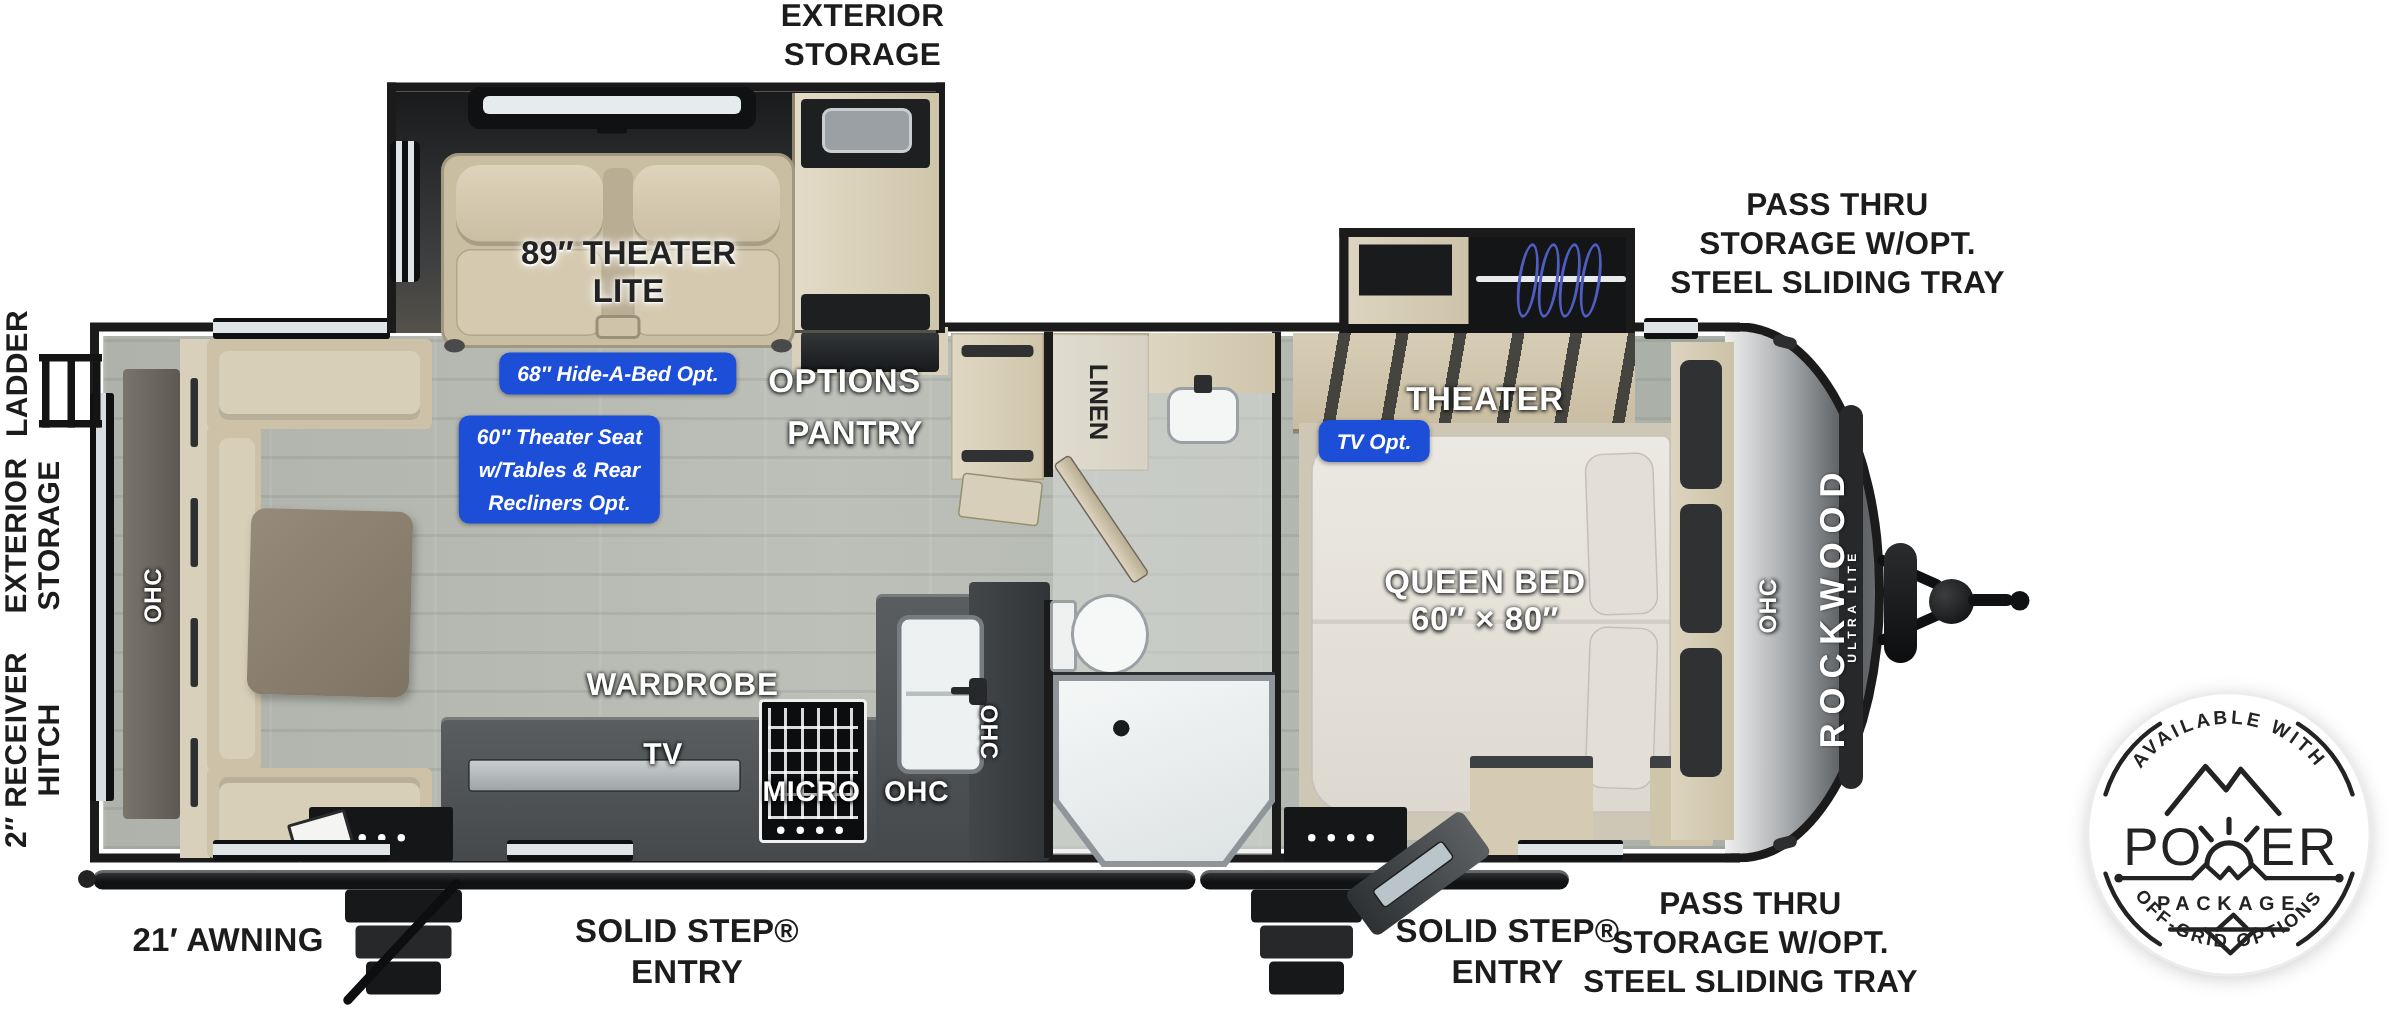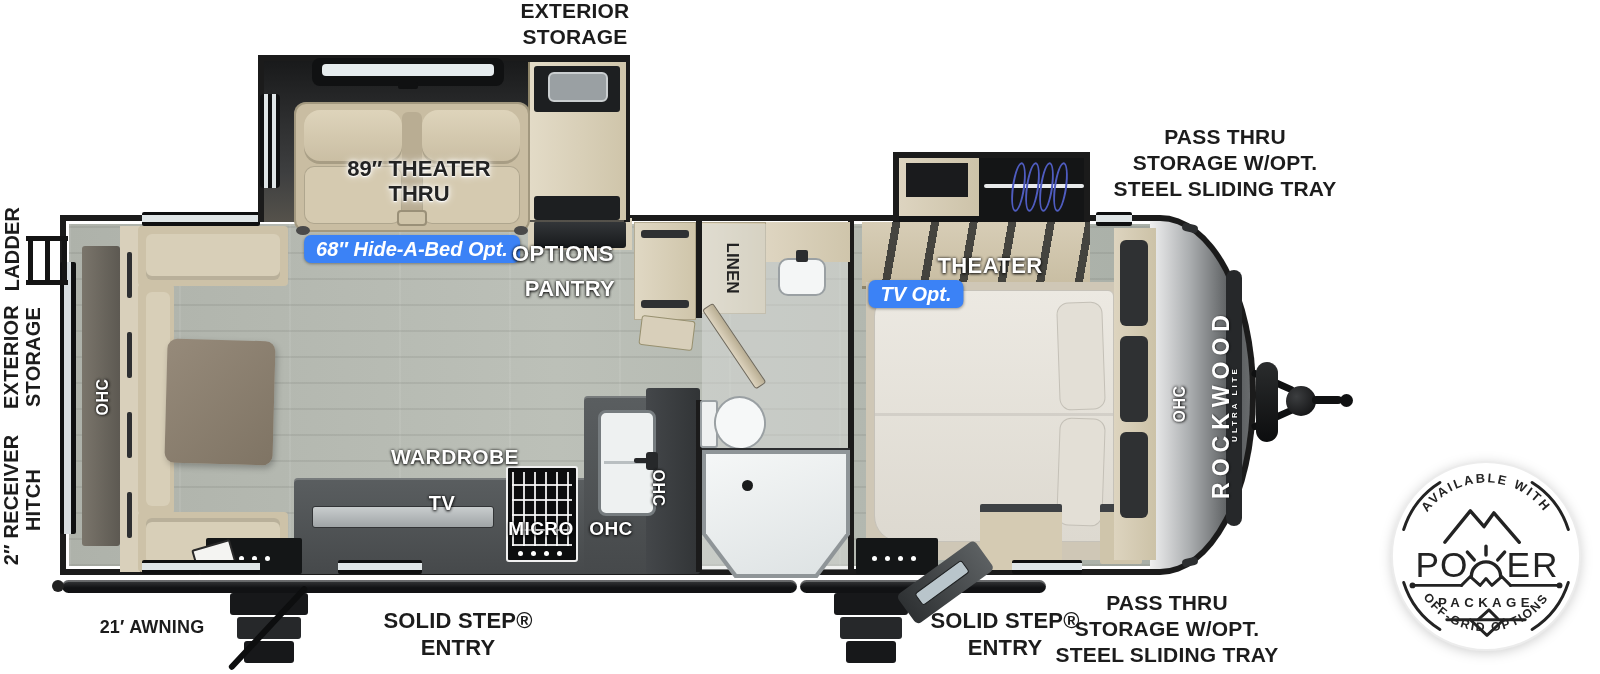--- a/index.html
+++ b/index.html
@@ -4,21 +4,21 @@
 <style>
   html,body{margin:0;padding:0;background:#fff}
   .st{position:relative;width:1600px;height:674px;background:#fff;font-family:"Liberation Sans",sans-serif;overflow:hidden}
   .a{position:absolute}
   .wood{background:repeating-linear-gradient(0deg,rgba(70,72,66,.10) 0 2px,transparent 2px 26px),repeating-linear-gradient(90deg,rgba(255,255,255,.07) 0 2px,transparent 2px 110px),linear-gradient(90deg,#aeb2aa,#bcc0b8 45%,#aab0a8);background-color:#b4b8b0}
   .xl{position:absolute;transform:translate(-50%,-50%);font-weight:bold;font-size:21px;line-height:26px;color:#1c1c1c;text-align:center;white-space:nowrap;letter-spacing:.2px}
   .wl{position:absolute;transform:translate(-50%,-50%);font-weight:bold;font-size:21px;color:#fff;text-align:center;white-space:nowrap;letter-spacing:.4px;text-shadow:0 1px 3px rgba(0,0,0,.9),0 0 3px rgba(0,0,0,.75);line-height:24px}
   .dkl{position:absolute;transform:translate(-50%,-50%);font-weight:bold;color:#232323;text-align:center;white-space:nowrap;text-shadow:0 0 4px #fff,0 0 8px #fff,0 1px 1px #fff;line-height:25px}
   .vneg{transform:translate(-50%,-50%) rotate(-90deg)}
   .vpos{transform:translate(-50%,-50%) rotate(90deg)}
-  .ob{position:absolute;transform:translate(-50%,-50%);background:#3b82f6;color:#fff;font-weight:bold;font-style:italic;font-size:20px;line-height:22px;text-align:center;border-radius:7px;padding:3px 12px;white-space:nowrap;box-shadow:0 1px 3px rgba(0,0,0,.35)}
+  .ob{position:absolute;transform:translate(-50%,-50%);background:#1d4ed8;color:#fff;font-weight:bold;font-style:italic;font-size:14px;line-height:22px;text-align:center;border-radius:7px;padding:3px 12px;white-space:nowrap;box-shadow:0 1px 3px rgba(0,0,0,.35)}
   .wall{background:#1b1b1b}
   .winh{position:absolute;height:14px;background:linear-gradient(180deg,#0f1011 0 3px,#dfe5e7 3px 10px,#0f1011 10px 14px);border-radius:2px}
   .dots{position:absolute;width:5px;height:5px;border-radius:50%;background:#fff;box-shadow:13px 0 0 #fff,26px 0 0 #fff,39px 0 0 #fff}
   .tread{position:absolute;border-radius:3px}
   svg text{font-family:"Liberation Sans",sans-serif}
 </style>
 </head>
 <body>
 
 <div class="st">
@@ -225,40 +225,49 @@
   </div>
   <div class="xl vneg" style="left:12px;top:249px;font-size:20px">LADDER</div>
   <div class="xl vneg" style="left:22px;top:357px;font-size:20px;line-height:22px">
     <div>EXTERIOR</div>
     <div>STORAGE</div>
   </div>
   <div class="xl vneg" style="left:22px;top:500px;font-size:20px;line-height:22px">
     <div>2″ RECEIVER</div>
     <div>HITCH</div>
   </div>
-  <div class="xl" style="left:152px;top:627px;font-size:18px">21′ AWNING</div>
+  <div class="xl" style="left:152px;top:627px;font-size:22px">21′ AWNING</div>
   <div class="xl" style="left:458px;top:634px;font-size:22px;line-height:27px">
     <div>SOLID STEP®</div>
     <div>ENTRY</div>
   </div>
   <div class="xl" style="left:1005px;top:634px;font-size:22px;line-height:27px">
     <div>SOLID STEP®</div>
     <div>ENTRY</div>
   </div>
 
   <div class="dkl" style="left:419px;top:181px;font-size:22px">
     <div>89″ THEATER</div>
-    <div>THRU</div>
+    <div>LITE</div>
   </div>
   <div class="ob" style="left:412px;top:249px">68″ Hide-A-Bed Opt.</div>
+  <div class="ob" style="left:373px;top:313px">
+    <div>60″ Theater Seat</div>
+    <div>w/Tables &amp; Rear</div>
+    <div>Recliners Opt.</div>
+  </div>
   <div class="wl" style="left:563px;top:254px;font-size:22px">OPTIONS</div>
   <div class="wl" style="left:570px;top:289px;font-size:22px">PANTRY</div>
   <div class="dkl vpos" style="left:732px;top:268px;font-size:17px;text-shadow:none">LINEN</div>
   <div class="wl" style="left:990px;top:266px;font-size:22px">THEATER</div>
   <div class="ob" style="left:916px;top:294px">TV Opt.</div>
+  <div class="wl" style="left:990px;top:400px;font-size:22px;line-height:25px">
+    <div>QUEEN BED</div>
+    <div>60″ × 80″</div>
+  </div>
   <div class="wl" style="left:455px;top:457px;font-size:21px">WARDROBE</div>
   <div class="wl" style="left:442px;top:503px;font-size:20px">TV</div>
   <div class="wl" style="left:541px;top:529px;font-size:19px">MICRO</div>
   <div class="wl" style="left:611px;top:529px;font-size:19px">OHC</div>
   <div class="wl vpos" style="left:658px;top:488px;font-size:16px">OHC</div>
   <div class="wl vneg" style="left:103px;top:397px;font-size:16px">OHC</div>
   <div class="wl vneg" style="left:1180px;top:404px;font-size:16px">OHC</div>
   <div class="wl vneg" style="left:1228px;top:404px;font-size:23px;letter-spacing:6px;line-height:14px;text-shadow:0 1px 2px rgba(0,0,0,.6)">
     <div>ROCKWOOD</div>
     <div style="font-size:8px;letter-spacing:3px">ULTRA LITE</div>

